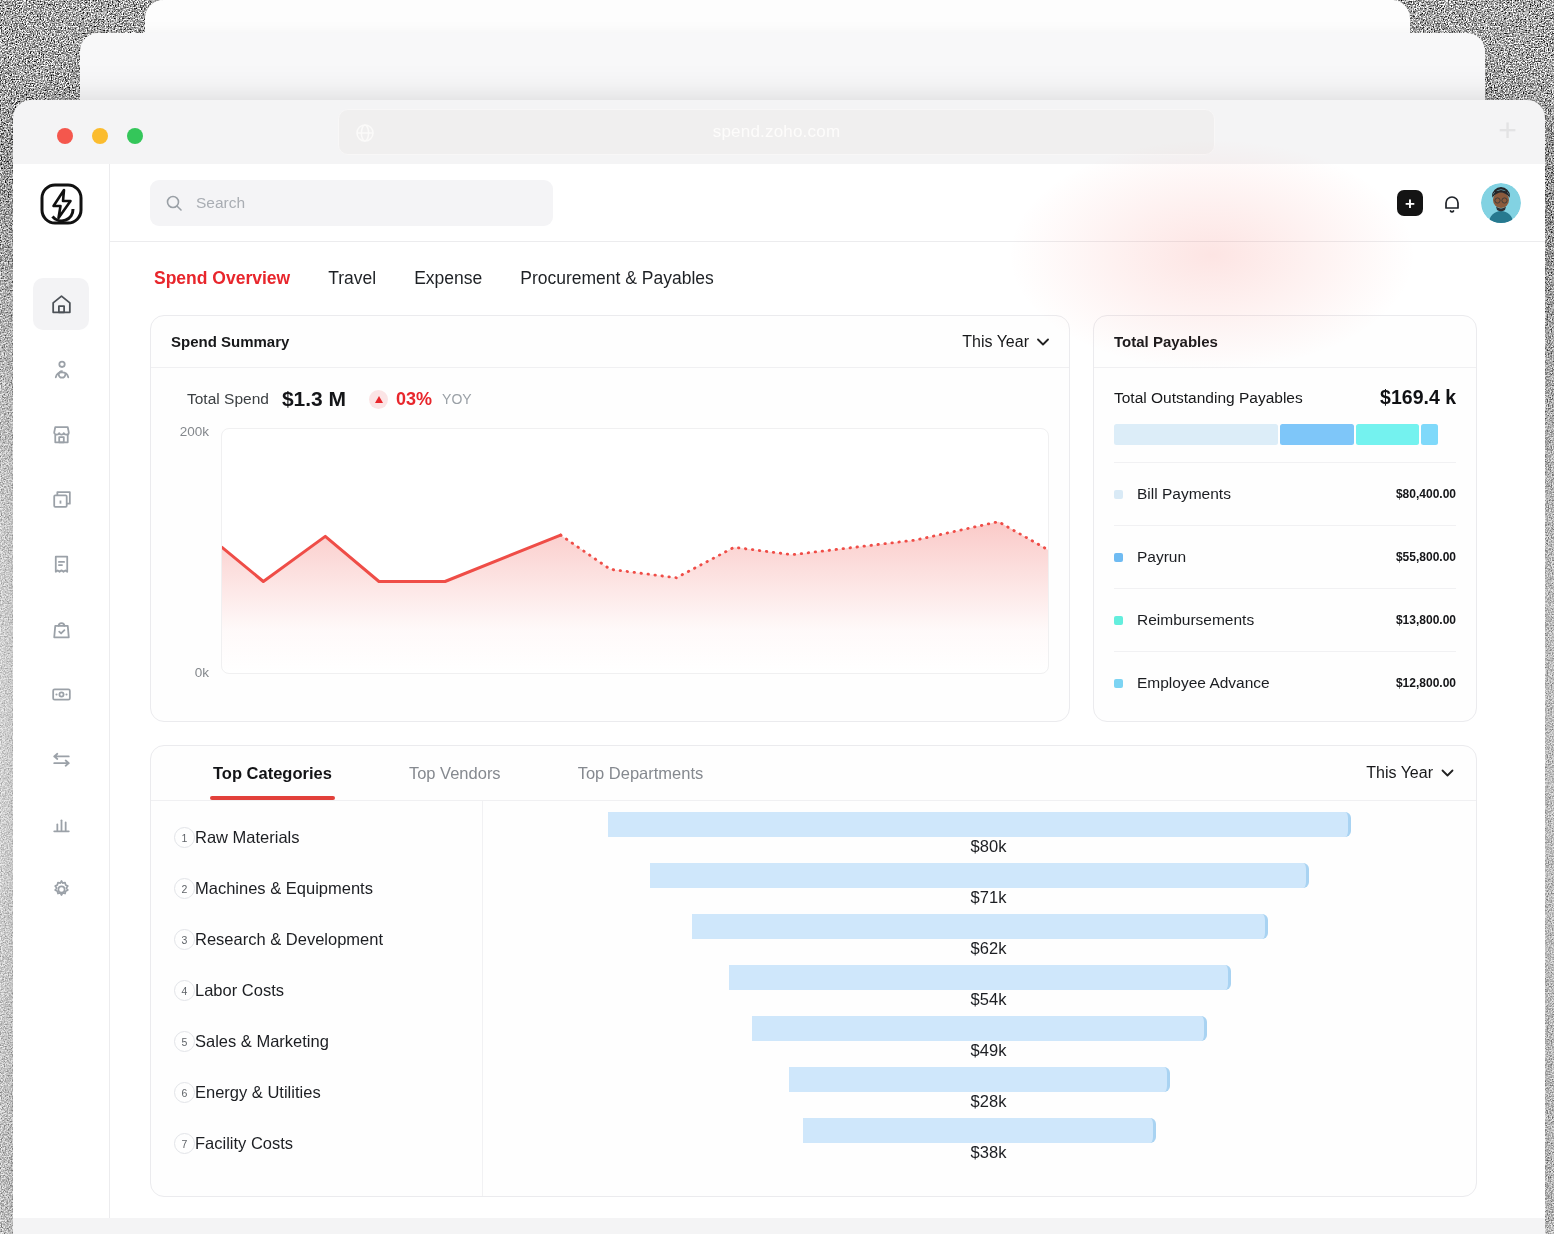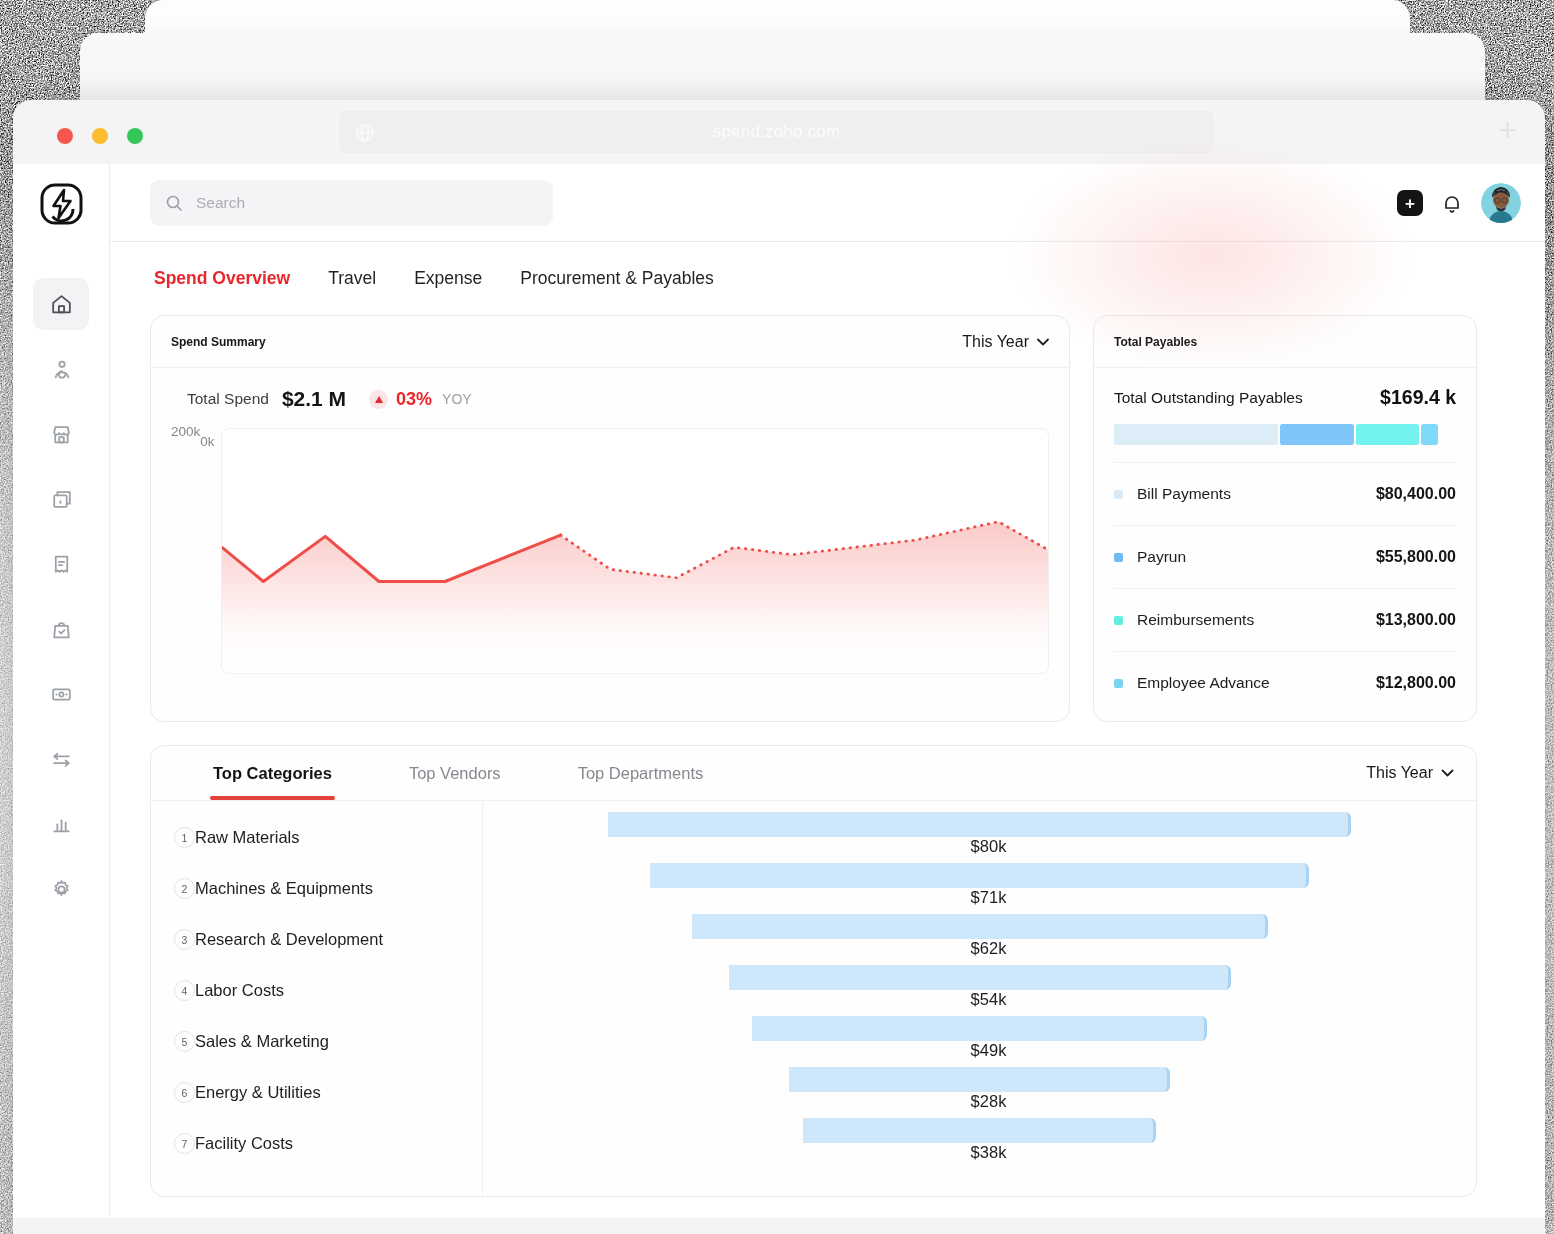--- a/index.html
+++ b/index.html
@@ -61,51 +61,51 @@
 
   .main { position:absolute; left:97px; top:78px; width:1435px; height:976px; padding:24px 68px 0 40px; }
 
   .nav-tabs { display:flex; gap:38px; align-items:center; margin:2px 0 26px 4px; }
   .nav-tab { font-size:17.5px; color:#1e2125; font-weight:500; }
   .nav-tab.active { color:#e8262c; font-weight:700; }
 
   .cards-row { display:flex; gap:23px; }
   .card { background:#fefefe; border:1px solid #ebebee; border-radius:14px; }
   .card-hd { height:52px; display:flex; align-items:center; justify-content:space-between; padding:0 20px; border-bottom:1px solid #f0f0f2; }
-  .card-title { font-size:12px; font-weight:700; color:#17181a; }
+  .card-title { font-size:15px; font-weight:700; color:#17181a; }
   .period { display:flex; align-items:center; gap:8px; font-size:16px; color:#17181a; }
 
   .spend-card { width:920px; height:407px; }
   .spend-body { padding:19px 20px 0 20px; }
   .totspend { display:flex; align-items:center; gap:13px; margin-bottom:17px;margin-left:16px; }
   .ts-label { font-size:15.5px; color:#3c4043; }
   .ts-value { font-size:21px; font-weight:700; color:#141518; margin-right:10px; }
   .yoy-chip { width:19px; height:19px; border-radius:50%; background:#fbe4e5; display:flex; align-items:center; justify-content:center; }
   .yoy-pct { font-size:18px; font-weight:700; color:#e8262c; margin-left:-5px; }
   .yoy-lbl { font-size:14px; color:#9aa0a6; margin-left:-3px; }
   .chart-wrap { display:flex; }
-  .ylabels { width:50px; height:246px; display:flex; flex-direction:row; justify-content:space-between; padding:0 12px 0 0; }
+  .ylabels { width:50px; height:246px; display:flex; flex-direction:column; justify-content:space-between; padding:0 12px 0 0;gap:32px; }
   .ylabels span { font-size:13.5px; color:#84888d; text-align:right; display:block; }
   .ylabels span:first-child { transform:translateY(-4px); }
   .ylabels span:last-child { transform:translateY(6px); }
   .plot { flex:1; height:246px; border:1px solid #f0f0f1; border-radius:8px; overflow:hidden; background:#fff; }
   .plot svg { width:100%; height:100%; display:block; }
 
   .pay-card { width:384px; height:407px; }
   .pay-body { padding:18px 20px 0 20px; }
   .pay-top { display:flex; align-items:center; justify-content:space-between; }
   .pay-top .lbl { font-size:15.5px; color:#17181a; }
   .pay-top .val { font-size:19.5px; font-weight:700; color:#101114; }
   .pay-bar { display:flex; gap:2px; margin-top:15px; height:21px; }
   .pay-seg { height:100%; border-radius:2.5px; }
   .pay-rows { margin-top:17px; }
   .pay-row { height:63px; display:flex; align-items:center; border-top:1px solid #f1f1f3; }
   .pay-dot { width:9px; height:9px; border-radius:2px; margin-right:14px; flex:none; }
   .pay-name { font-size:15.5px; color:#1b1d21; flex:1; }
-  .pay-amt { font-size:16px; font-weight:600; color:#141518; }
+  .pay-amt { font-size:12px; font-weight:600; color:#141518; }
 
   .bottom-card { margin-top:23px; width:1327px; height:452px; overflow:hidden; }
   .bc-hd { height:55px; display:flex; align-items:stretch; justify-content:space-between; padding:0 22px; border-bottom:1px solid #f0f0f2; }
   .bc-tabs { display:flex; gap:37px; }
   .bc-tab { display:flex; align-items:center; font-size:16.5px; color:#85898f; position:relative;margin-left:40px; }
   .bc-tab.active { color:#121316; font-weight:700; }
   .bc-tab.active::after { content:""; position:absolute; left:-3px; right:-3px; bottom:0; height:4px; border-radius:4px; background:#e2403a; }
   .bc-hd .period { align-self:center; }
   .bc-body { display:flex; height:396px; }
   .cat-list { width:332px; border-right:1px solid #f1f1f3; padding-top:11px; }
@@ -280,21 +280,21 @@
               <span class="period">
                 <span>This Year</span>
                 <svg width="12" height="8" viewBox="0 0 12 8" fill="none" stroke="#222" stroke-width="1.8" stroke-linecap="round" stroke-linejoin="round">
                     <path d="M1 1.5 L6 6.5 L11 1.5"></path>
                   </svg>
               </span>
             </div>
             <div class="spend-body">
               <div class="totspend">
                 <span class="ts-label">Total Spend</span>
-                <span class="ts-value">$2.1 M</span>
+                <span class="ts-value">$1.3 M</span>
                 <span class="yoy-chip">
                   <svg width="8" height="7" viewBox="0 0 8 7">
                       <path d="M4 0 L8 7 H0 Z" fill="#e8262c"></path>
                     </svg>
                 </span>
                 <span class="yoy-pct">03%</span>
                 <span class="yoy-lbl">YOY</span>
               </div>
               <div class="chart-wrap">
                 <div class="ylabels">

